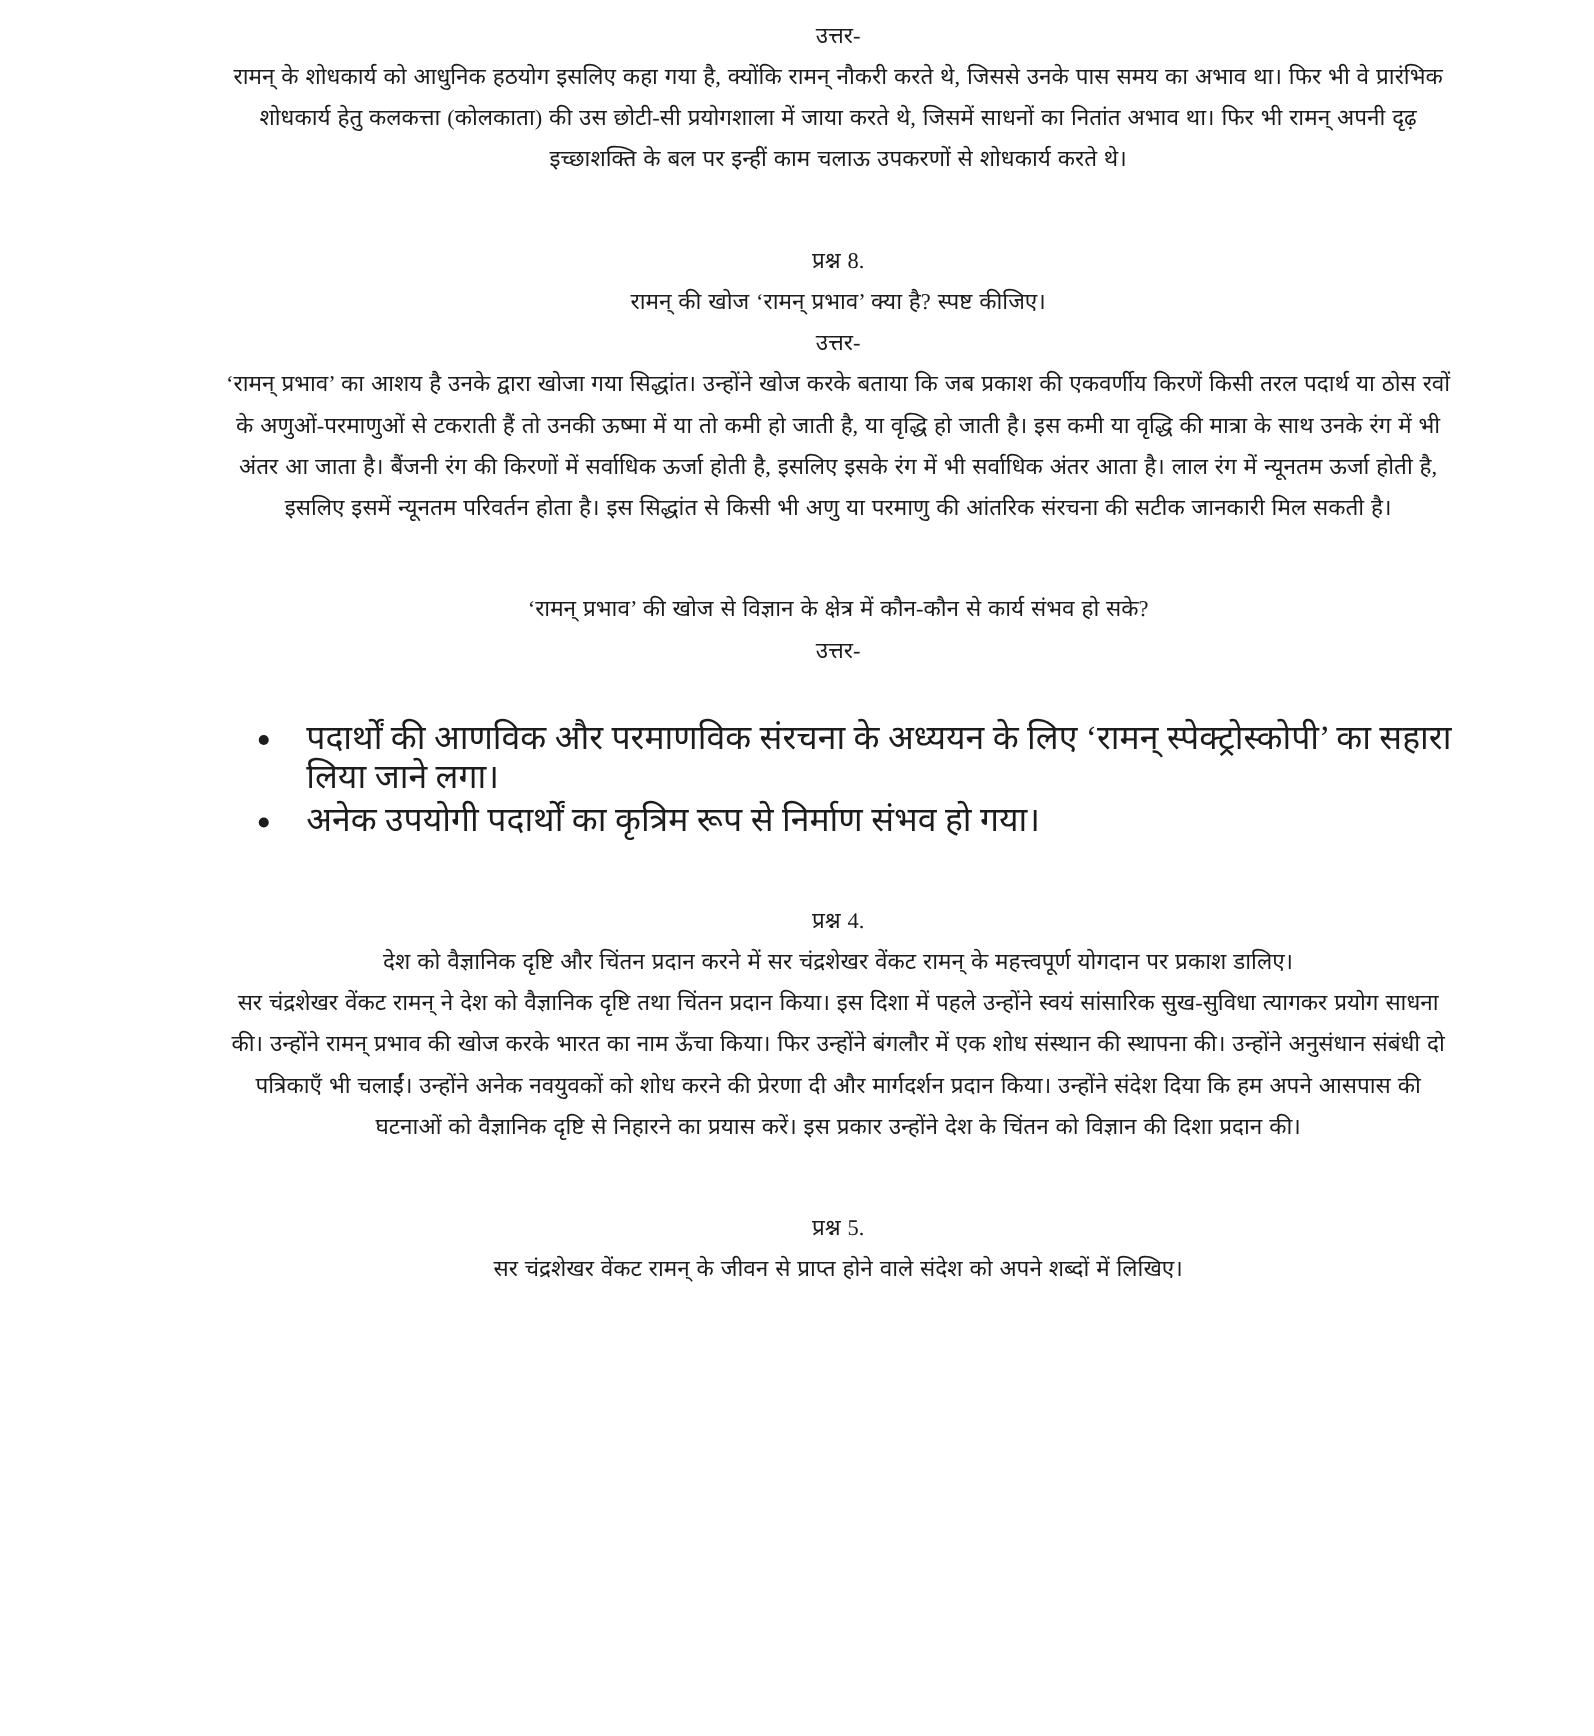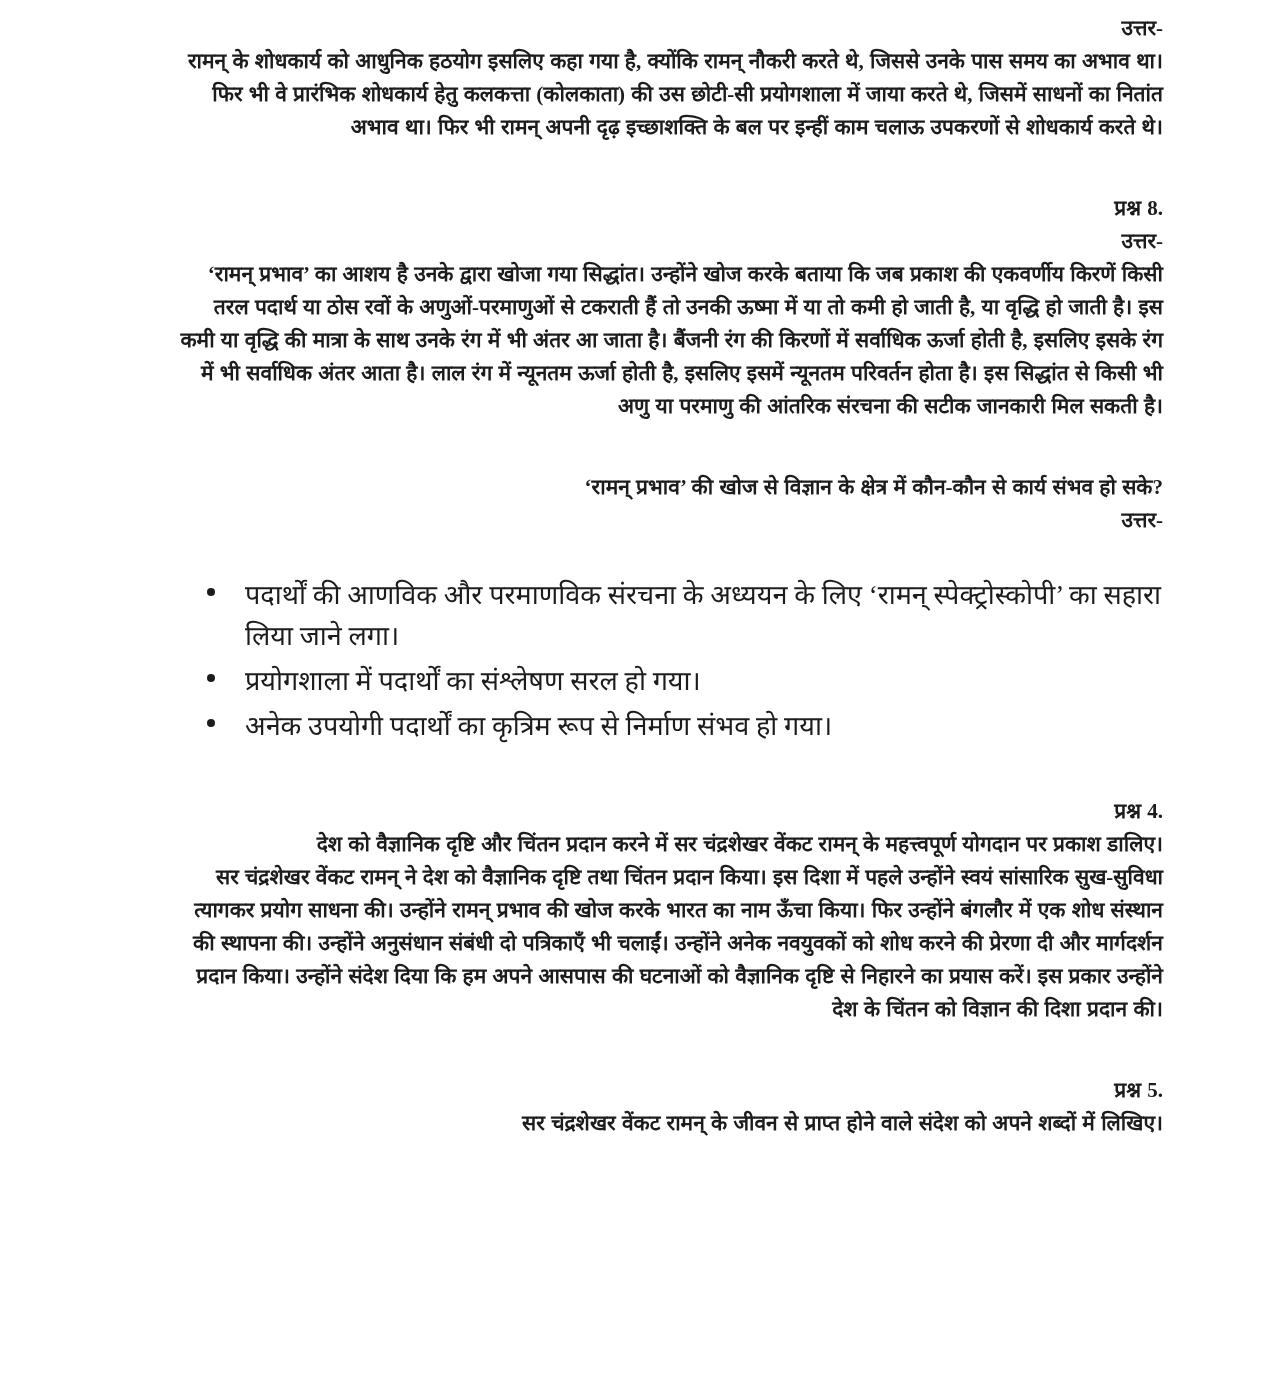--- a/index.html
+++ b/index.html
@@ -19,37 +19,37 @@
     color: #1c1c1c;
   }
   .qa-block {
     margin: 0 0 48px 0;
   }
   .qa-block:last-child {
     margin-bottom: 16px;
   }
   .line, .para {
     margin: 0;
-    font-size: 21px;
+    font-size: 18px;
     line-height: 33px;
-    font-weight: 700;
-    text-align: right;
+    font-weight: 400;
+    text-align: center;
     word-spacing: 1px;
   }
   ul.bullet-list {
     list-style: none;
     margin: 38px 0 0 0;
     padding: 0 0 0 29px;
   }
   ul.bullet-list li {
     position: relative;
     padding-left: 38px;
     margin: 0 0 4px 0;
     font-size: 27px;
-    line-height: 41px;
+    line-height: 31px;
   }
   ul.bullet-list li:last-child {
     margin-bottom: 12px;
   }
   .bullet-dot {
     position: absolute;
     left: 0;
     top: 13px;
     width: 8px;
     height: 8px;
@@ -63,35 +63,32 @@
 
 <div class="page">
 
   <section class="qa-block">
     <p class="line">उत्तर-</p>
     <p class="para">रामन् के शोधकार्य को आधुनिक हठयोग इसलिए कहा गया है, क्योंकि रामन् नौकरी करते थे, जिससे उनके पास समय का अभाव था। फिर भी वे प्रारंभिक शोधकार्य हेतु कलकत्ता (कोलकाता) की उस छोटी-सी प्रयोगशाला में जाया करते थे, जिसमें साधनों का नितांत अभाव था। फिर भी रामन् अपनी दृढ़ इच्छाशक्ति के बल पर इन्हीं काम चलाऊ उपकरणों से शोधकार्य करते थे।</p>
   </section>
 
   <section class="qa-block">
     <p class="line">प्रश्न 8.</p>
+    <p class="para">रामन् की खोज ‘रामन् प्रभाव’ क्या है? स्पष्ट कीजिए।</p>
     <p class="line">उत्तर-</p>
     <p class="para">‘रामन् प्रभाव’ का आशय है उनके द्वारा खोजा गया सिद्धांत। उन्होंने खोज करके बताया कि जब प्रकाश की एकवर्णीय किरणें किसी तरल पदार्थ या ठोस रवों के अणुओं-परमाणुओं से टकराती हैं तो उनकी ऊष्मा में या तो कमी हो जाती है, या वृद्धि हो जाती है। इस कमी या वृद्धि की मात्रा के साथ उनके रंग में भी अंतर आ जाता है। बैंजनी रंग की किरणों में सर्वाधिक ऊर्जा होती है, इसलिए इसके रंग में भी सर्वाधिक अंतर आता है। लाल रंग में न्यूनतम ऊर्जा होती है, इसलिए इसमें न्यूनतम परिवर्तन होता है। इस सिद्धांत से किसी भी अणु या परमाणु की आंतरिक संरचना की सटीक जानकारी मिल सकती है।</p>
   </section>
 
   <section class="qa-block">
     <p class="para">‘रामन् प्रभाव’ की खोज से विज्ञान के क्षेत्र में कौन-कौन से कार्य संभव हो सके?</p>
     <p class="line">उत्तर-</p>
     <ul class="bullet-list">
       <li>
         <span class="bullet-dot"></span>
         <span>पदार्थों की आणविक और परमाणविक संरचना के अध्ययन के लिए ‘रामन् स्पेक्ट्रोस्कोपी’ का सहारा लिया जाने लगा।</span>
-      </li>
-      <li>
-        <span class="bullet-dot"></span>
-        <span>प्रयोगशाला में पदार्थों का संश्लेषण सरल हो गया।</span>
       </li>
       <li>
         <span class="bullet-dot"></span>
         <span>अनेक उपयोगी पदार्थों का कृत्रिम रूप से निर्माण संभव हो गया।</span>
       </li>
     </ul>
   </section>
 
   <section class="qa-block">
     <p class="line">प्रश्न 4.</p>

